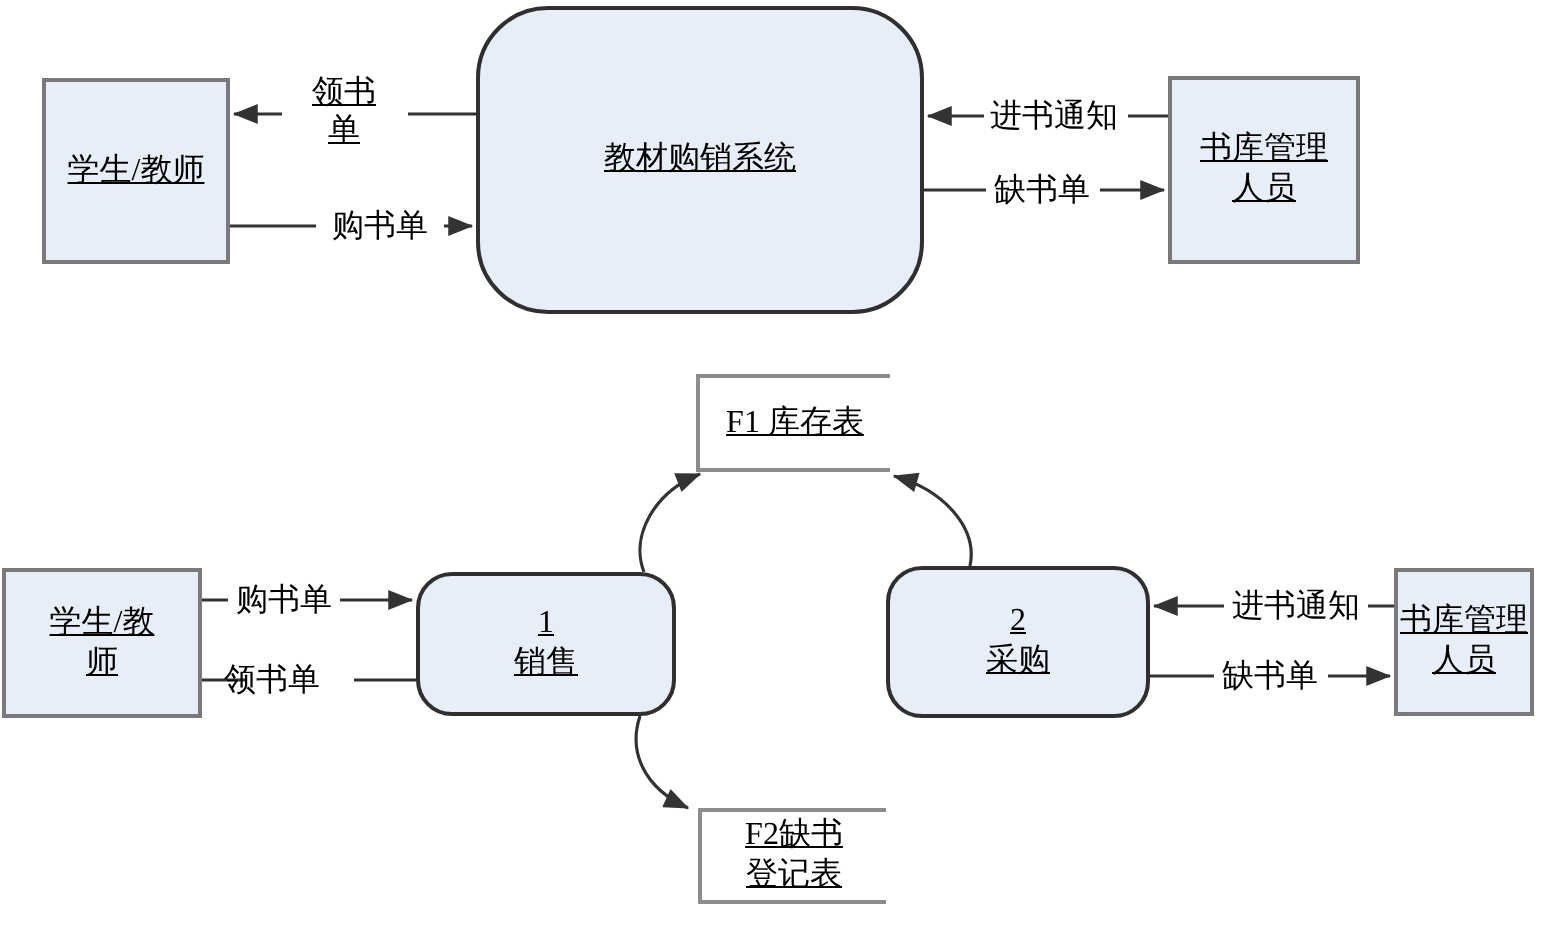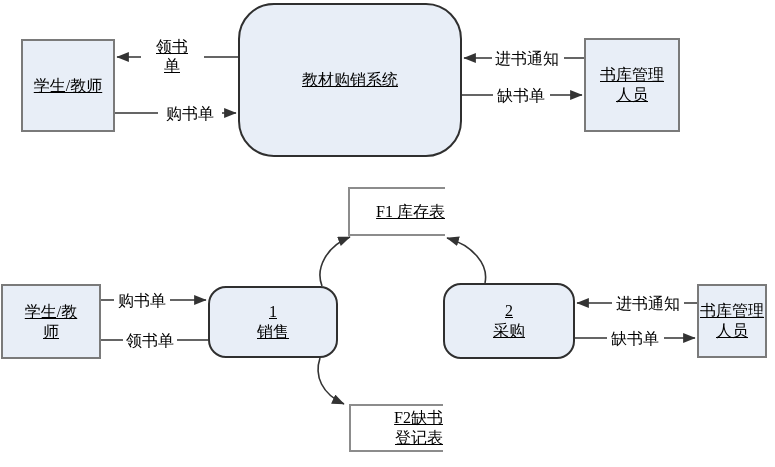--- a/index.html
+++ b/index.html
@@ -12,21 +12,21 @@
     font-family:"Liberation Serif","DejaVu Serif",serif;color:var(--text);
     font-size:16px;overflow:hidden;
   }
   #wires{position:absolute;left:0;top:0;width:775px;height:467px;z-index:1;}
   #wires path{stroke:var(--line);stroke-width:1.6;fill:none;}
   #arrowhead path{fill:var(--line);stroke:none;}
   .node{position:absolute;z-index:2;display:flex;flex-direction:column;
         align-items:center;justify-content:center;text-align:center;line-height:20px;}
   .entity{background:var(--node-fill);border:2px solid var(--entity-border);box-sizing:border-box;}
   .process{background:var(--node-fill);border:2px solid var(--process-border);box-sizing:border-box;}
-  .store{background:var(--background);border:2px solid var(--store-border);border-right:none;box-sizing:border-box;align-items:flex-end;}
+  .store{background:var(--background);border:2px solid var(--store-border);border-right:none;box-sizing:border-box;}
   .flow-label{position:absolute;z-index:3;text-align:center;line-height:19px;white-space:nowrap;}
   .line{display:block;text-decoration:underline;}
 </style>
 </head>
 <body>
 
 <div id="canvas">
 
   <svg id="wires" viewBox="0 0 775 467">
     <defs>
@@ -93,17 +93,17 @@
     <span class="line">F2缺书</span>
     <span class="line">登记表</span>
   </div>
 
   <div class="node entity" style="left:697px;top:284px;width:70px;height:74px;">
     <span class="line">书库管理</span>
     <span class="line">人员</span>
   </div>
 
   <div class="flow-label" style="left:118px;top:291px;width:48px;">购书单</div>
-  <div class="flow-label" style="left:126px;top:331px;width:48px;">领书单</div>
+  <div class="flow-label" style="left:112px;top:331px;width:48px;">领书单</div>
   <div class="flow-label" style="left:616px;top:294px;width:64px;">进书通知</div>
   <div class="flow-label" style="left:611px;top:329px;width:48px;">缺书单</div>
 
 </div>
 
 </body></html>

